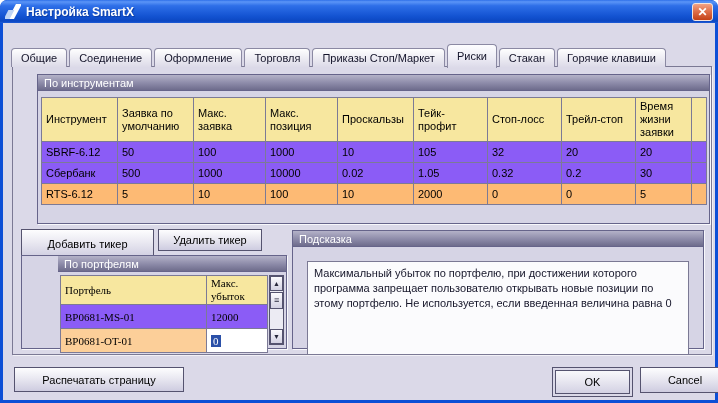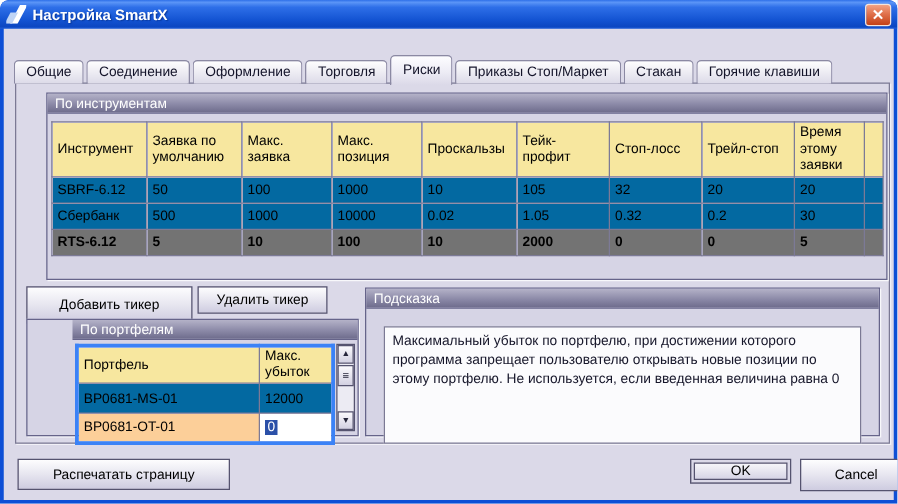--- a/index.html
+++ b/index.html
@@ -59,36 +59,36 @@
 
   
   .g-instruments { left:24px; top:7px; width:673px; height:150px; }
   table { border-collapse:collapse; table-layout:fixed; }
   .grid { margin:6px 3px 0 3px; width:666px; border:1px solid #504E6B; }
   .grid th, .grid td {
     border:1px solid #7C7A96; padding:1px 4px; text-align:left;
     font-weight:normal; overflow:hidden; white-space:nowrap;
   }
   .grid th { background:#F7E79F; height:44px; white-space:normal; line-height:13px; vertical-align:middle; }
-  .grid td { height:21px; background:#0369a1; }
-  .grid tr.hl td { background:#737373;font-weight:bold; }
+  .grid td { height:21px; background:#8b5cf6; }
+  .grid tr.hl td { background:#fdba74; }
 
   
   .btn {
     background:linear-gradient(180deg,#FDFDFE 0%,#E9E8F1 45%,#CECCE0 100%);
     border:1px solid #55536F; color:#000; font-size:11px; text-align:center; cursor:pointer;
     font-family:"Liberation Sans", sans-serif;
   }
   .btn-add    { position:absolute; left:8px;   top:162px; width:133px; height:30px; }
   .btn-remove { position:absolute; left:145px; top:162px; width:104px; height:22px; }
 
   
   .g-portfolios { left:8px; top:188px; width:266px; height:94px;padding-left:36px; }
   .pf-wrap { display:flex; margin:3px 2px 0 2px; }
-  .pf-table { width:243px; border:3px solid #3b82f6; }
+  .pf-table { width:243px; border:1px solid #3b82f6;font-family:Liberation Serif, serif; }
   .pf-table th { height:18px; }
   .pf-table td { height:24px; }
   .cell-edit { background:#fff !important; }
   .sel { background:#2B50A8; color:#fff; padding:0 2px; }
   .hl-cell { background:#FCCF99 !important; }
 
   .scrollbar { width:17px; height:70px; margin-left:1px; display:flex; flex-direction:column; background:#ECEBF3; border:1px solid #55536F; }
   .sb-btn {
     height:15px; background:linear-gradient(180deg,#FBFAFD,#D3D1E2);
     border:1px solid #55536F; font-size:7px; line-height:13px; text-align:center; color:#26263A; cursor:pointer;
@@ -101,21 +101,21 @@
 
   
   .g-hint { left:279px; top:163px; width:412px; height:119px; }
   .hint-body {
     margin:14px; height:94px; background:#FBFBFD; border:1px solid #7B7994;
     padding:4px 6px; line-height:15px; color:#16162A;
   }
 
   
   .btn-print  { position:absolute; left:11px;  top:344px; width:170px; height:25px; }
-  .btn-ok     { position:absolute; left:549px; top:344px; width:81px;  height:20px;
+  .btn-ok     { position:absolute; left:549px; top:344px; width:81px;  height:30px;
                 box-shadow:inset 0 0 0 2px #DBD9E8, inset 0 0 0 3px #55536F; }
   .btn-cancel { position:absolute; left:637px; top:344px; width:90px;  height:26px; }
 </style>
 </head>
 <body>
 
 <div class="window">
   <div class="titlebar">
     <div class="app-logo">
         <span class="s1"></span>
@@ -125,22 +125,22 @@
     <div class="close-btn">✕</div>
   </div>
 
   <div class="client">
 
     <div class="tabstrip">
       <div class="tab">Общие</div>
       <div class="tab">Соединение</div>
       <div class="tab">Оформление</div>
       <div class="tab">Торговля</div>
+      <div class="tab">Приказы Стоп/Маркет</div>
       <div class="tab active">Риски</div>
-      <div class="tab">Приказы Стоп/Маркет</div>
       <div class="tab">Стакан</div>
       <div class="tab">Горячие клавиши</div>
     </div>
 
     <div class="panel">
 
       <div class="group g-instruments">
         <div class="group-hd">По инструментам</div>
         <table class="grid">
           <colgroup>
@@ -158,21 +158,21 @@
           <tbody>
               <tr>
             <th>Инструмент</th>
             <th>Заявка по умолчанию</th>
             <th>Макс. заявка</th>
             <th>Макс. позиция</th>
             <th>Проскальзы</th>
             <th>Тейк-профит</th>
             <th>Стоп-лосс</th>
             <th>Трейл-стоп</th>
-            <th>Время этому заявки</th>
+            <th>Время жизни заявки</th>
             <th></th>
           </tr>
           <tr>
             <td>SBRF-6.12</td>
             <td>50</td>
             <td>100</td>
             <td>1000</td>
             <td>10</td>
             <td>105</td>
             <td>32</td>

